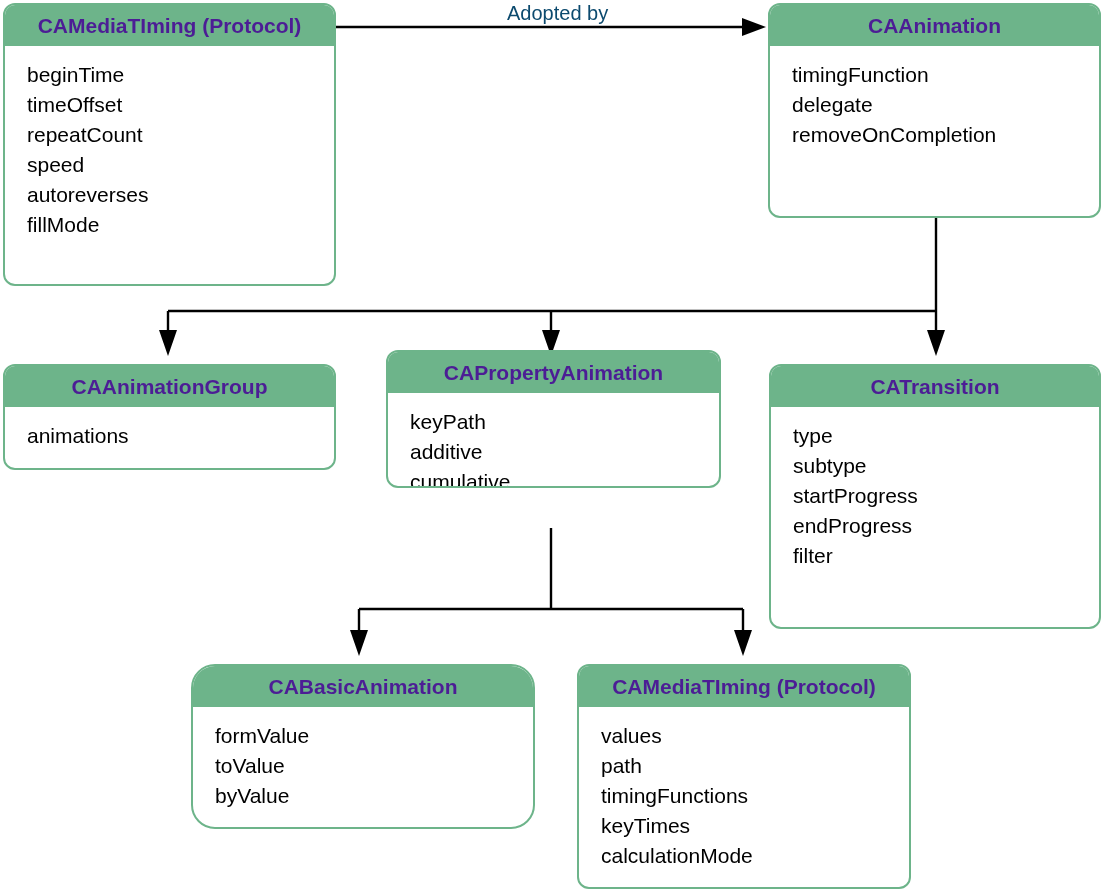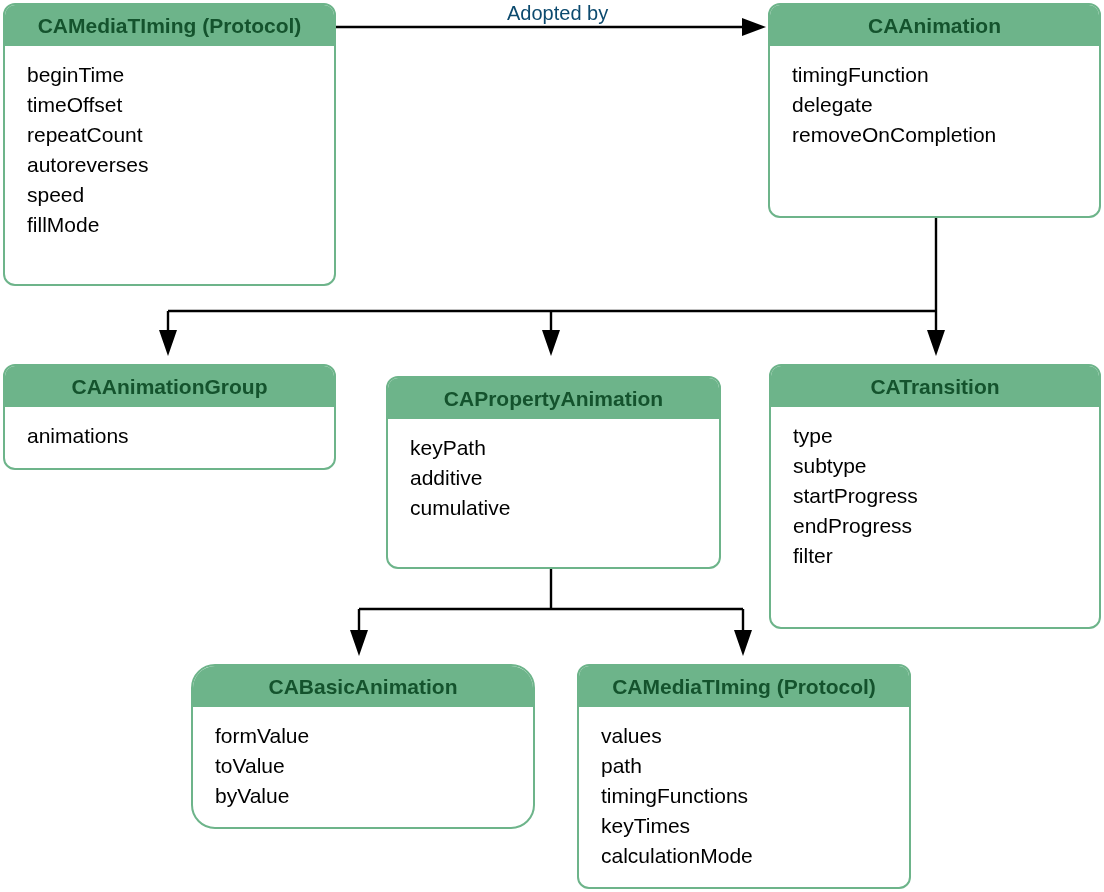--- a/index.html
+++ b/index.html
@@ -31,21 +31,21 @@
     border: 2px solid #6db48a;
     border-radius: 12px;
     background: #ffffff;
     overflow: hidden;
   }
   .class-header {
     box-sizing: border-box;
     height: 41px;
     line-height: 41px;
     background: #6db48a;
-    color: #14532d;
+    color: #4c1d95;
     font-size: 21px;
     font-weight: bold;
     text-align: center;
     letter-spacing: 0px;
     white-space: nowrap;
     overflow: hidden;
   }
   .class-body {
     box-sizing: border-box;
     padding: 14px 0 10px 22px;
@@ -133,43 +133,43 @@
   </svg>
 
   <div class="edge-label" style="left:503px; top:2px;">Adopted by</div>
 
   <div class="class-box" style="left:3px; top:3px; width:333px; height:283px;">
     <div class="class-header">CAMediaTIming (Protocol)</div>
     <div class="class-body">
       <div class="attr-row">beginTime</div>
       <div class="attr-row">timeOffset</div>
       <div class="attr-row">repeatCount</div>
+      <div class="attr-row">speed</div>
       <div class="attr-row">autoreverses</div>
-      <div class="attr-row">speed</div>
       <div class="attr-row">fillMode</div>
     </div>
   </div>
 
   <div class="class-box" style="left:768px; top:3px; width:333px; height:215px;">
     <div class="class-header">CAAnimation</div>
     <div class="class-body">
       <div class="attr-row">timingFunction</div>
       <div class="attr-row">delegate</div>
       <div class="attr-row">removeOnCompletion</div>
     </div>
   </div>
 
   <div class="class-box" style="left:3px; top:364px; width:333px; height:106px;">
     <div class="class-header">CAAnimationGroup</div>
     <div class="class-body">
       <div class="attr-row">animations</div>
     </div>
   </div>
 
-  <div class="class-box" style="left:386px; top:376px; width:335px; height:193px;">
+  <div class="class-box" style="left:386px; top:350px; width:335px; height:138px;">
     <div class="class-header">CAPropertyAnimation</div>
     <div class="class-body">
       <div class="attr-row">keyPath</div>
       <div class="attr-row">additive</div>
       <div class="attr-row">cumulative</div>
     </div>
   </div>
 
   <div class="class-box" style="left:769px; top:364px; width:332px; height:265px;">
     <div class="class-header">CATransition</div>

